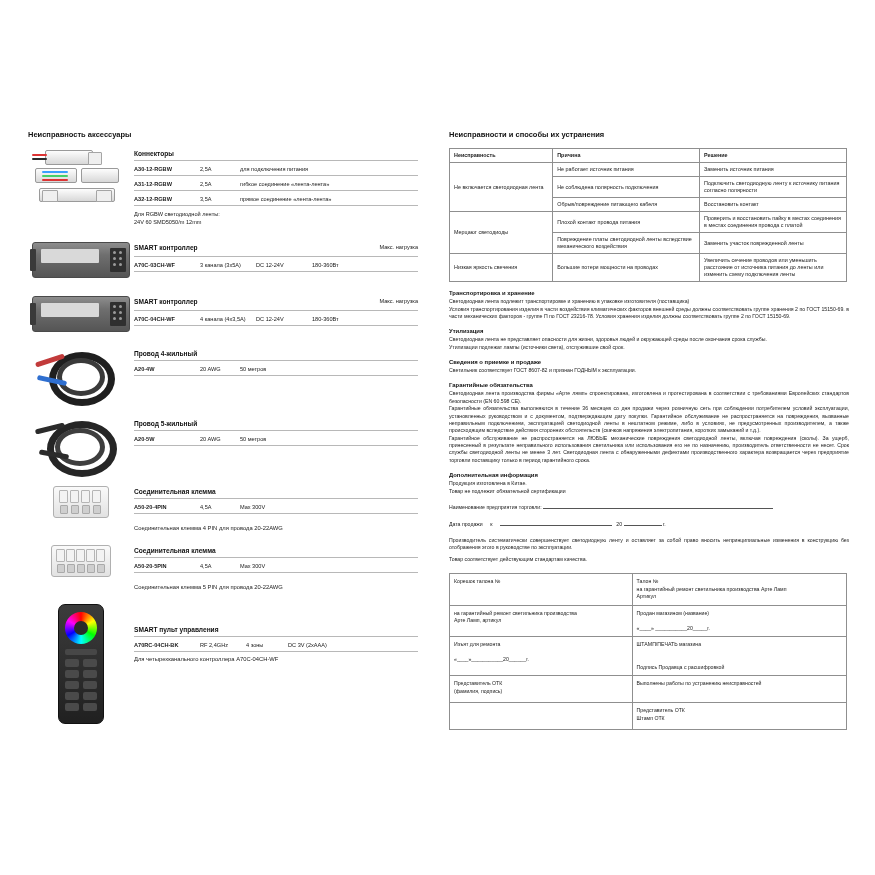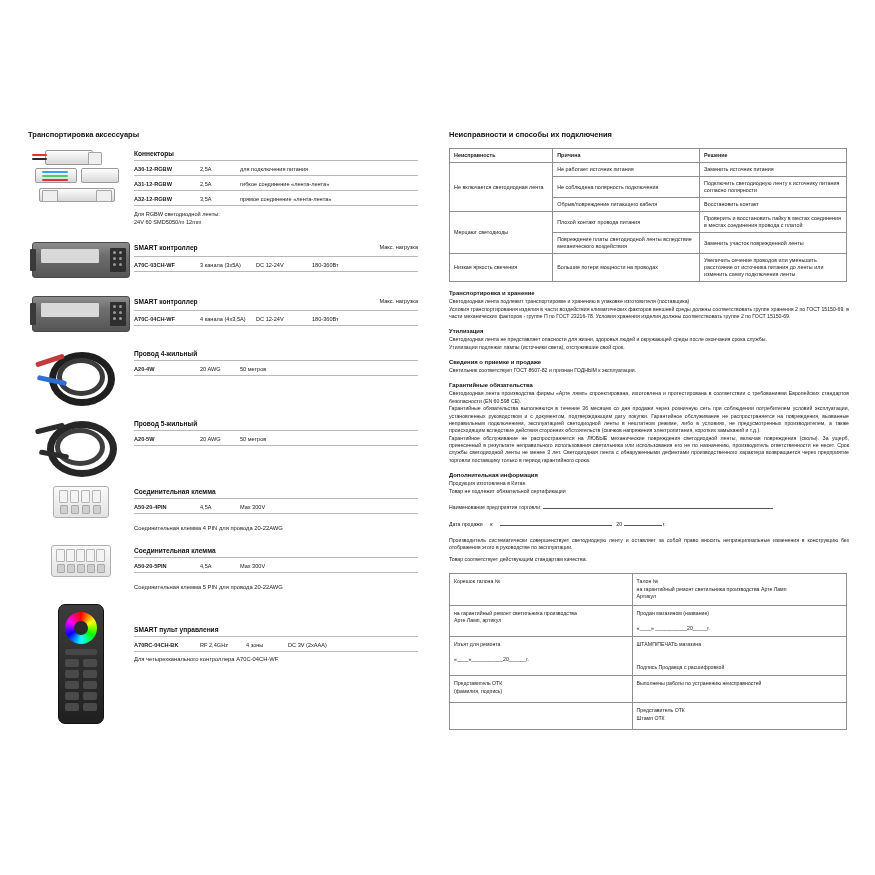--- a/index.html
+++ b/index.html
@@ -242,21 +242,21 @@
   .remote .bar {
     position: absolute; background: #474747; border-radius: 2px;
   }
 </style>
 </head>
 <body>
 
 <div class="page">
 
   <div class="left-col">
-    <div class="col-title">Транспортировка аксессуары</div>
+    <div class="col-title">Неисправность аксессуары</div>
 
     <div class="acc-row">
       <div class="acc-img">
         <div class="conn-wrap">
           <div class="conn" style="left:16px;top:2px;width:46px;height:13px;">
             <div class="wire" style="left:-14px;top:3px;width:15px;background:#d33;"></div>
             <div class="wire" style="left:-14px;top:7px;width:15px;background:#2a2a2a;"></div>
             <div class="clip" style="right:-10px;top:1px;width:12px;height:11px;"></div>
           </div>
           <div class="conn" style="left:6px;top:20px;width:40px;height:13px;">
@@ -481,21 +481,21 @@
           <span class="c3" style="width:42px;">4 зоны</span>
           <span class="c4">DC 3V (2xAAA)</span>
         </div>
         <div class="hr"></div>
         <div class="sub-note">Для четырехканального  контроллера A70C-04CH-WF</div>
       </div>
     </div>
   </div>
 
   <div class="right-col">
-    <div class="col-title">Неисправности и способы их подключения</div>
+    <div class="col-title">Неисправности и способы их устранения</div>
 
     <table class="fault">
       <thead>
         <tr>
           <th style="width:26%">Неисправность</th>
           <th style="width:37%">Причина</th>
           <th style="width:37%">Решение</th>
         </tr>
       </thead>
       <tbody>

